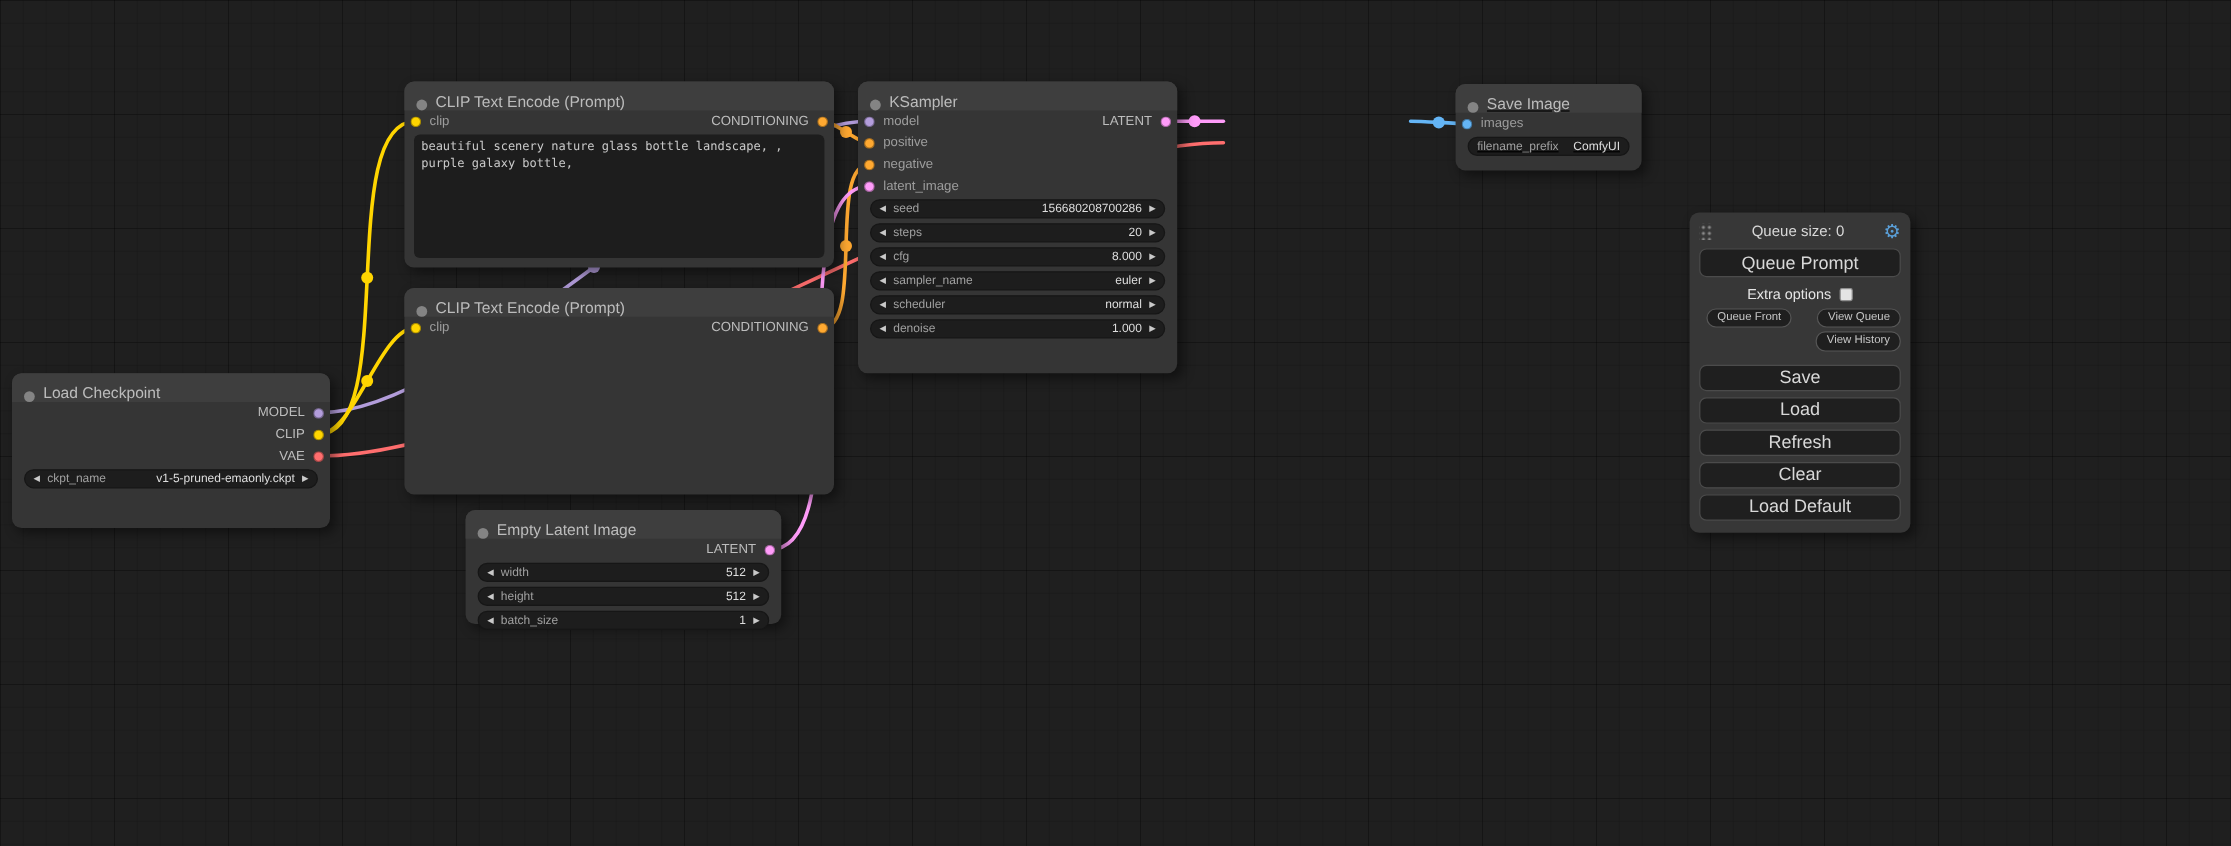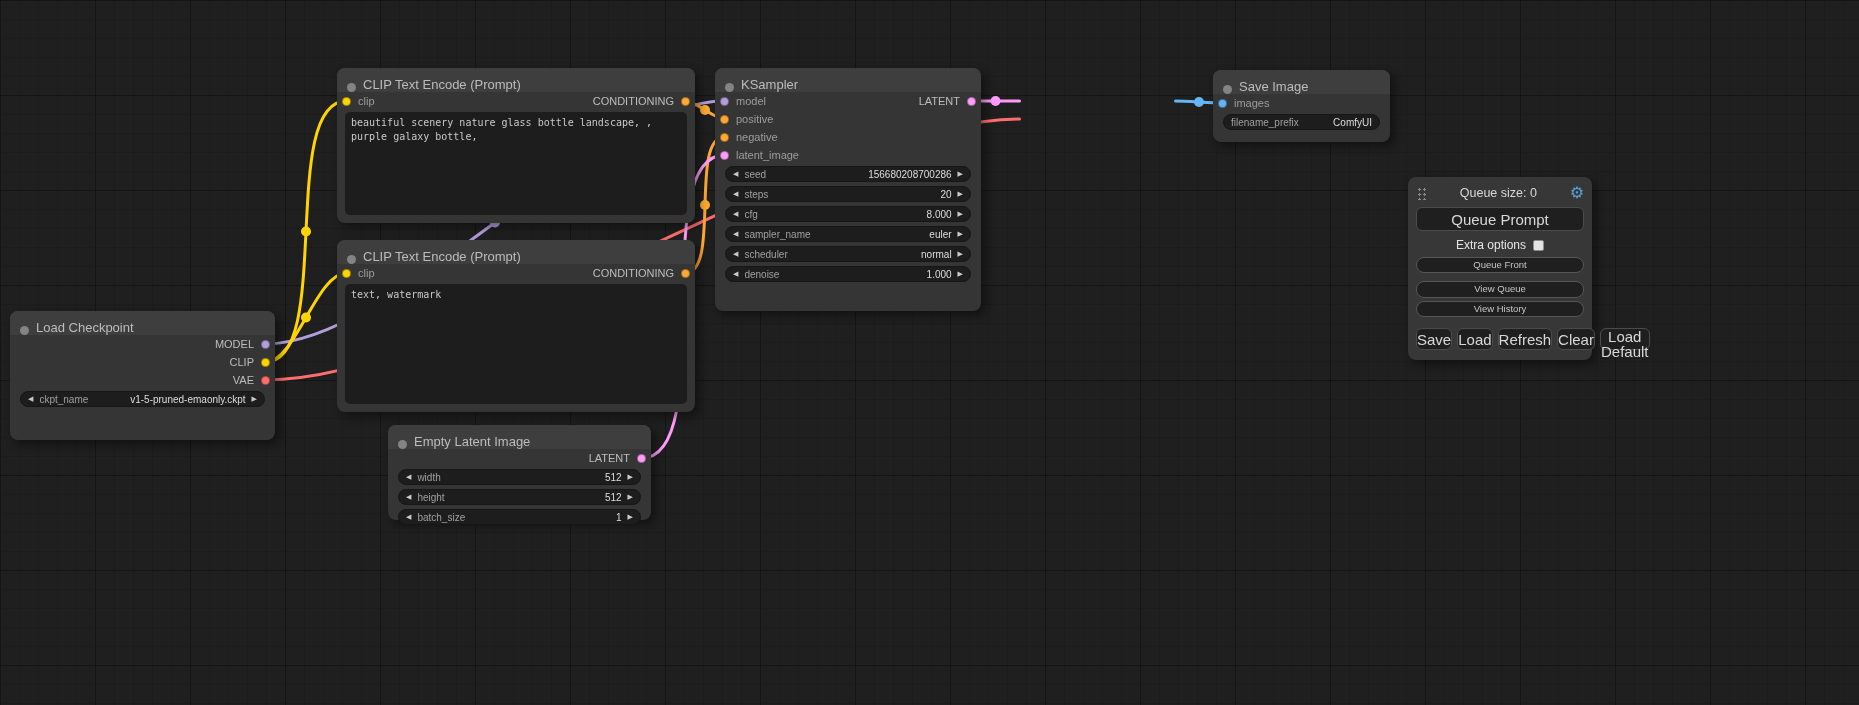--- a/index.html
+++ b/index.html
@@ -71,26 +71,26 @@
   .btn {
     display:block; width:100%; height:22px; background:#1f1f1f; border:1px solid #4b4b4b;
     border-radius:6px; color:#d8d8d8; font-size:15px; font-family:inherit; cursor:pointer;
     line-height:1;
   }
   .queue-btn { margin:4px 0 7px; height:24px; }
   .extra-row { display:flex; justify-content:center; align-items:center; gap:7px;
                color:#e5e5e5; font-size:12px; margin:2px 0 5px; }
   .checkbox { width:11px; height:11px; background:#e4e4e4; border:1px solid #8f8f8f;
               border-radius:2px; cursor:pointer; }
-  .small-row { display:flex; gap:8px; justify-content:flex-end; margin-bottom:3px;flex-direction:column; }
+  .small-row { display:flex; gap:21px; justify-content:flex-end; margin-bottom:3px; }
   .btn-small {
     background:#1f1f1f; border:1px solid #565656; border-radius:8px; color:#c6c6c6;
     font-size:9.5px; font-family:inherit; padding:1px 8px 2px; cursor:pointer; line-height:1.2;
   }
-  .actions { display:flex; flex-direction:row; gap:5px; margin-top:11px; }
+  .actions { display:flex; flex-direction:column; gap:5px; margin-top:11px; }
 </style>
 </head>
 <body>
 
 <div id="graph-canvas">
   <svg id="links-layer" width="1859" height="705">
       <path d="M 265.5 344 C 395.3388424162816 344, 594.6611575837185 101, 724.5 101" stroke="#B39DDB" stroke-width="3" fill="none" stroke-linecap="round"></path>
       <circle cx="495" cy="222.5" r="5" fill="#B39DDB"></circle>
       <path d="M 265.5 362 C 333.8200190281004 362, 278.1799809718996 101, 346.5 101" stroke="#FFD500" stroke-width="3" fill="none" stroke-linecap="round"></path>
       <circle cx="306" cy="231.5" r="5" fill="#FFD500"></circle>
@@ -168,21 +168,20 @@
         <div class="slot-row">
           <span class="slot slot-in">
             <span class="port" style="background: rgb(255, 213, 0);"></span>
             <span class="slot-label">clip</span>
           </span>
           <span class="slot slot-out">
             <span class="slot-label out-label">CONDITIONING</span>
             <span class="port" style="background: rgb(255, 169, 49);"></span>
           </span>
         </div>
-        <div class="node-textarea" style="height: 120px;">text, watermark</div>
       </div>
       <div class="node" style="left: 388px; top: 425px; width: 263px; height: 95px;">
         <div class="node-title">
           <span class="title-dot"></span>
           <span class="title-text">Empty Latent Image</span>
         </div>
         <div class="slot-row">
           <span class="slot slot-out">
             <span class="slot-label out-label">LATENT</span>
             <span class="port" style="background: rgb(255, 156, 249);"></span>
@@ -297,21 +296,21 @@
         <div class="widget">
           <div class="pill">
             <span class="warrow">◀</span>
             <span class="wname">denoise</span>
             <span class="wspace"></span>
             <span class="wvalue">1.000</span>
             <span class="warrow">▶</span>
           </div>
         </div>
       </div>
-      <div class="node" style="left: 1213px; top: 70px; width: 177px; height: 72px;">
+      <div class="node" style="left: 1213px; top: 70px; width: 155px; height: 72px; text-decoration: underline;">
         <div class="node-title">
           <span class="title-dot"></span>
           <span class="title-text">Save Image</span>
         </div>
         <div class="slot-row">
           <span class="slot slot-in">
             <span class="port" style="background: rgb(100, 181, 246);"></span>
             <span class="slot-label">images</span>
           </span>
         </div>

